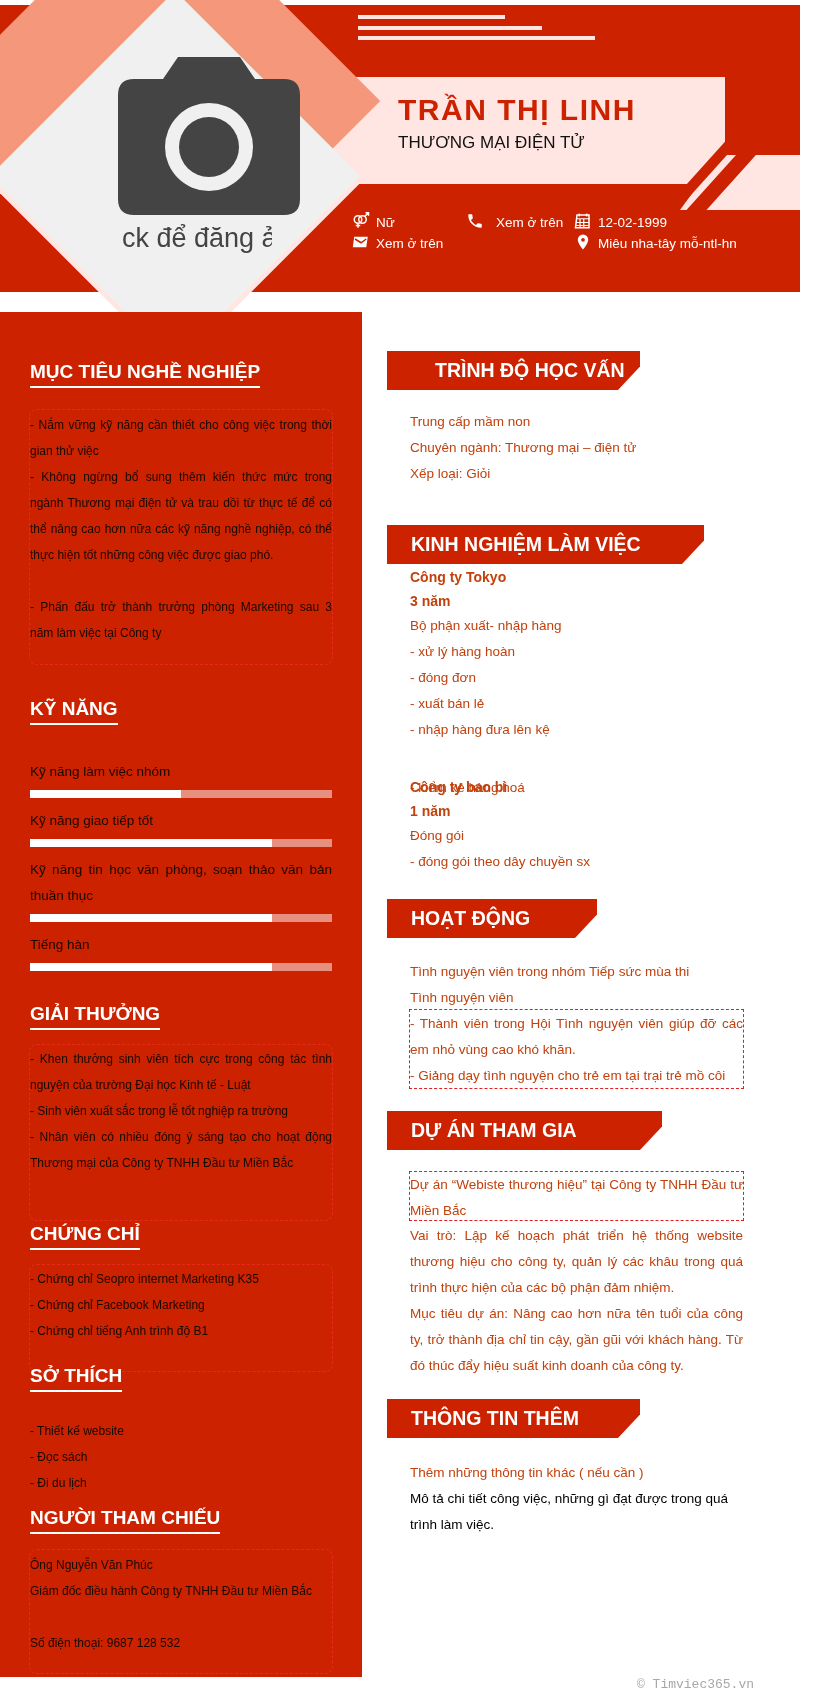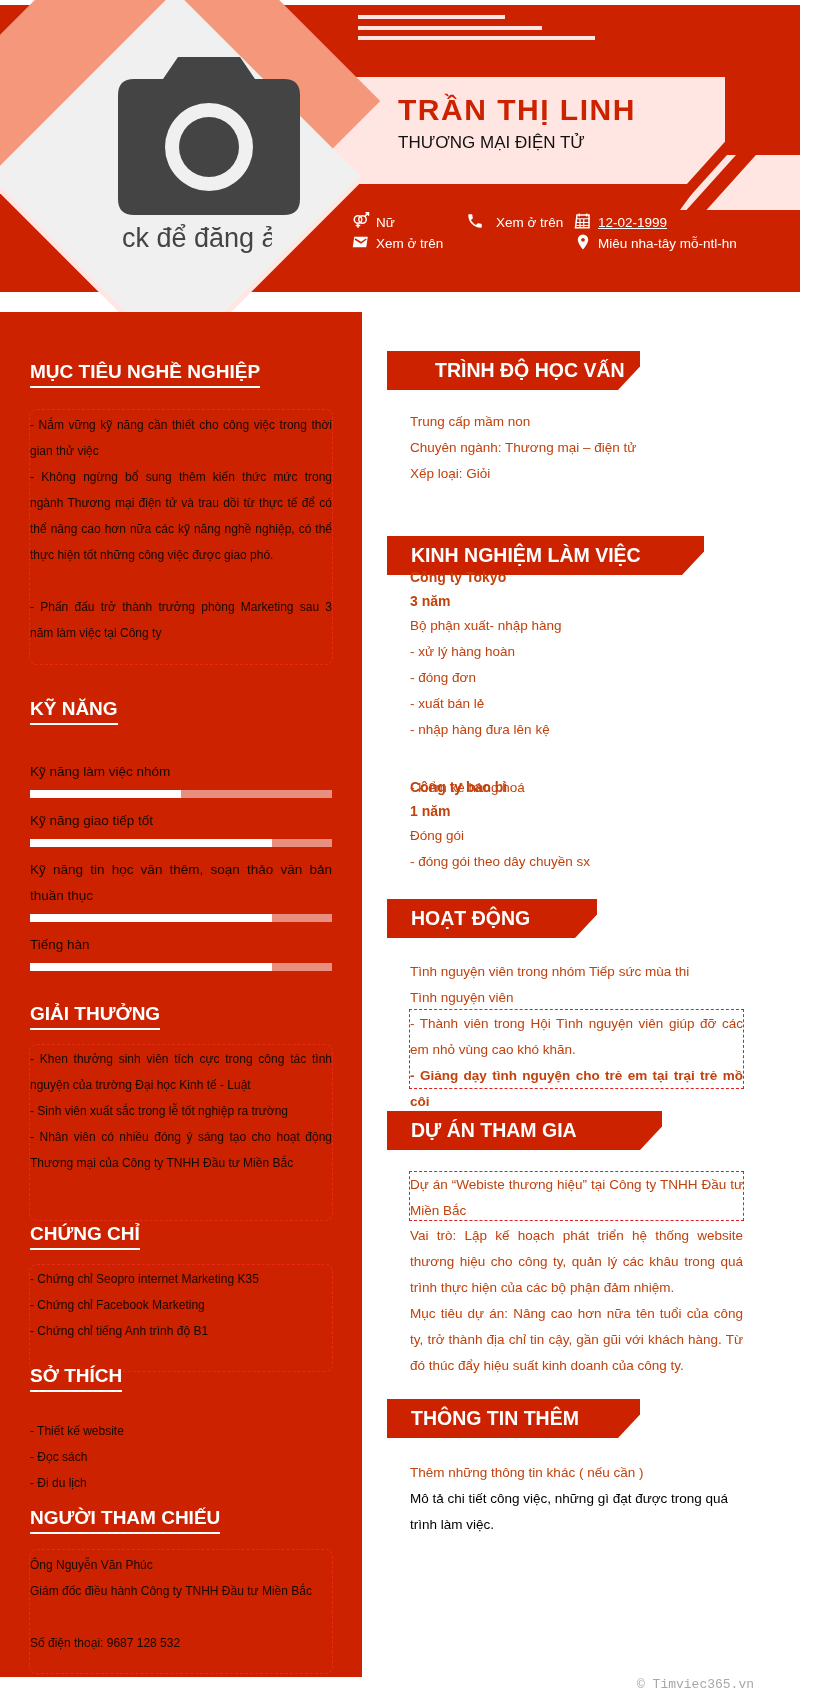--- a/index.html
+++ b/index.html
@@ -73,21 +73,21 @@
         <path d="M4 8l8 5 7-5" stroke="#cc2200" stroke-width="2" fill="none"></path>
       </svg>
     <span>Xem ở trên</span>
   </div>
   <div class="info" style="left:466px;top:207px;">
     <svg viewBox="0 0 24 24">
         <path d="M6.6 10.8c1.4 2.8 3.8 5.1 6.6 6.6l2.2-2.2c.3-.3.7-.4 1-.2 1.1.4 2.3.6 3.6.6.6 0 1 .4 1 1V20c0 .6-.4 1-1 1C10.6 21 3 13.4 3 4c0-.6.4-1 1-1h3.5c.6 0 1 .4 1 1 0 1.3.2 2.5.6 3.6.1.3 0 .7-.2 1z"></path>
       </svg>
     <span style="margin-left:6px">Xem ở trên</span>
   </div>
-  <div class="info" style="left:574px;top:207px;text-decoration:underline;">
+  <div class="info" style="left:574px;top:207px;">
     <svg viewBox="0 0 24 24">
         <path d="M4 4h16v17H2z" fill="none" stroke="#fff" stroke-width="2"></path>
         <path d="M3 9h18M7 2v4M17 2v4M8 9v12M13 9v12M3 14h17M2 18h17" stroke="#fff" stroke-width="1.6"></path>
       </svg>
     <span>12-02-1999</span>
   </div>
   <div class="info" style="left:574px;top:228px;">
     <svg viewBox="0 0 24 24">
         <path d="M12 2a7 7 0 0 0-7 7c0 5 7 13 7 13s7-8 7-13a7 7 0 0 0-7-7zm0 9.5A2.5 2.5 0 1 1 12 6.5a2.5 2.5 0 0 1 0 5z"></path>
       </svg>
@@ -120,21 +120,21 @@
 
   <div class="lsec-title" style="top:385px;">KỸ NĂNG</div>
   <div class="skill-label" style="top:447px;">Kỹ năng làm việc nhóm</div>
   <div class="skill-bar" style="top:478px;">
       <div class="skill-fill" style="width:50%"></div>
     </div>
   <div class="skill-label" style="top:496px;">Kỹ năng giao tiếp tốt</div>
   <div class="skill-bar" style="top:527px;">
       <div class="skill-fill" style="width:80%"></div>
     </div>
-  <div class="skill-label" style="top:545px;">Kỹ năng tin học văn thêm, soạn thảo văn bản thuần thục</div>
+  <div class="skill-label" style="top:545px;">Kỹ năng tin học văn phòng, soạn thảo văn bản thuần thục</div>
   <div class="skill-bar" style="top:602px;">
       <div class="skill-fill" style="width:80%"></div>
     </div>
   <div class="skill-label" style="top:620px;">Tiếng hàn</div>
   <div class="skill-bar" style="top:651px;">
       <div class="skill-fill" style="width:80%"></div>
     </div>
 
   <div class="lsec-title" style="top:690px;">GIẢI THƯỞNG</div>
   <div class="dashed-box" style="top:732px;height:177px;"></div>
@@ -158,40 +158,40 @@
   <div class="ltext" style="top:1240px;">Ông Nguyễn Văn Phúc</div>
   <div class="ltext" style="top:1266px;">Giám đốc điều hành Công ty TNHH Đầu tư Miền Bắc</div>
   <div class="ltext" style="top:1318px;">Số điện thoại: 9687 128 532</div>
 </div>
 
 <div class="rsec" style="top:351px;width:253px;padding-left:48px;">TRÌNH ĐỘ HỌC VẤN</div>
 <div class="rtext" style="top:409px;">Trung cấp mầm non</div>
 <div class="rtext" style="top:435px;">Chuyên ngành: Thương mại – điện tử</div>
 <div class="rtext" style="top:461px;">Xếp loại: Giỏi</div>
 
-<div class="rsec" style="top:536px;width:317px;">KINH NGHIỆM LÀM VIỆC</div>
+<div class="rsec" style="top:525px;width:317px;">KINH NGHIỆM LÀM VIỆC</div>
 <div class="rtext" style="top:564px;"><span class="b">Công ty Tokyo</span></div>
 <div class="rtext" style="top:588px;"><span class="b">3 năm</span></div>
 <div class="rtext" style="top:613px;">Bộ phận xuất- nhập hàng</div>
 <div class="rtext" style="top:639px;">- xử lý hàng hoàn</div>
 <div class="rtext" style="top:665px;">- đóng đơn</div>
 <div class="rtext" style="top:691px;">- xuất bán lẻ</div>
 <div class="rtext" style="top:717px;">- nhập hàng đưa lên kệ</div>
 <div class="rtext" style="top:743px;margin-top:32px;">- kiểm kê hàng hoá</div>
 <div class="rtext" style="top:774px;"><span class="b">Công ty bao bì</span></div>
 <div class="rtext" style="top:798px;"><span class="b">1 năm</span></div>
 <div class="rtext" style="top:823px;">Đóng gói</div>
 <div class="rtext" style="top:849px;">- đóng gói theo dây chuyền sx</div>
 
 <div class="rsec" style="top:899px;width:210px;">HOẠT ĐỘNG</div>
 <div class="rtext" style="top:959px;">Tình nguyện viên trong nhóm Tiếp sức mùa thi</div>
 <div class="rtext" style="top:985px;">Tình nguyện viên</div>
 <div class="dashed-red" style="top:1009px;height:80px;"></div>
 <div class="rtext" style="top:1011px;">- Thành viên trong Hội Tình nguyện viên giúp đỡ các em nhỏ vùng cao khó khăn.</div>
-<div class="rtext" style="top:1063px;font-weight:bold;">- Giảng dạy tình nguyện cho trẻ em tại trại trẻ mồ côi</div>
+<div class="rtext" style="top:1063px;">- Giảng dạy tình nguyện cho trẻ em tại trại trẻ mồ côi</div>
 
 <div class="rsec" style="top:1111px;width:275px;">DỰ ÁN THAM GIA</div>
 <div class="dashed-red" style="top:1171px;height:50px;"></div>
 <div class="rtext" style="top:1172px;">Dự án “Webiste thương hiệu” tại Công ty TNHH Đầu tư Miền Bắc</div>
 <div class="rtext" style="top:1223px;">Vai trò: Lập kế hoạch phát triển hệ thống website thương hiệu cho công ty, quản lý các khâu trong quá trình thực hiện của các bộ phận đảm nhiệm.</div>
 <div class="rtext" style="top:1301px;">Mục tiêu dự án: Nâng cao hơn nữa tên tuổi của công ty, trở thành địa chỉ tin cậy, gần gũi với khách hàng. Từ đó thúc đẩy hiệu suất kinh doanh của công ty.</div>
 
 <div class="rsec" style="top:1399px;width:253px;">THÔNG TIN THÊM</div>
 <div class="rtext" style="top:1460px;">Thêm những thông tin khác ( nếu cần )</div>
 <div class="rtext placeholder" style="top:1486px;text-align:left;"> Mô tả chi tiết công việc, những gì đạt được trong quá trình làm việc.</div>

